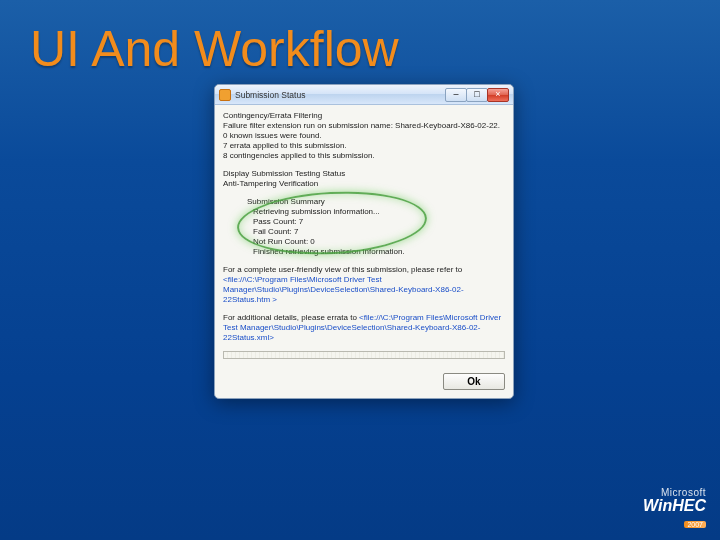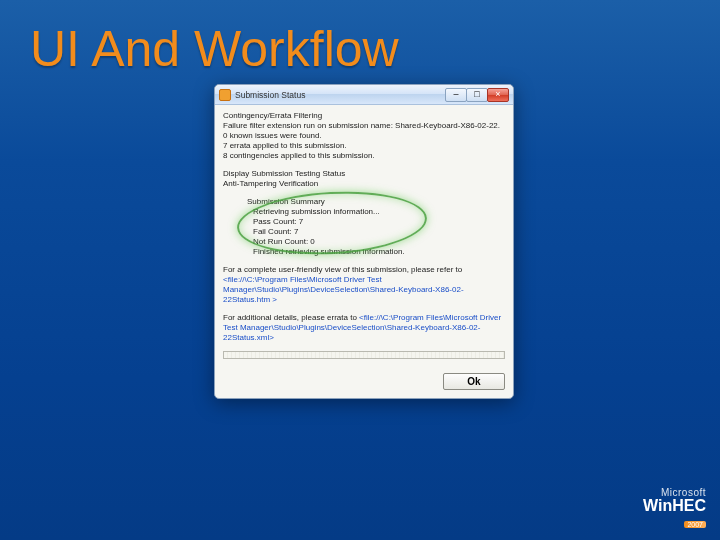--- a/index.html
+++ b/index.html
@@ -109,21 +109,21 @@
   }
   .footer-logo {
     position: absolute;
     right: 14px;
     bottom: 10px;
     text-align: right;
     color: #fff;
     line-height: 1;
   }
   .footer-logo .ms { font-size: 10px; opacity: 0.85; letter-spacing: 0.5px; }
-  .footer-logo .winhec { font-size: 16px; font-weight: 700; }
+  .footer-logo .winhec { font-size: 16px; font-weight: 700; font-style: italic; }
   .footer-logo .year {
     font-size: 7px;
     background: linear-gradient(90deg,#f28c1c,#ffb05a);
     padding: 0 3px;
     border-radius: 2px;
     display: inline-block;
     color: #fff;
     margin-top: 1px;
   }
 </style>

